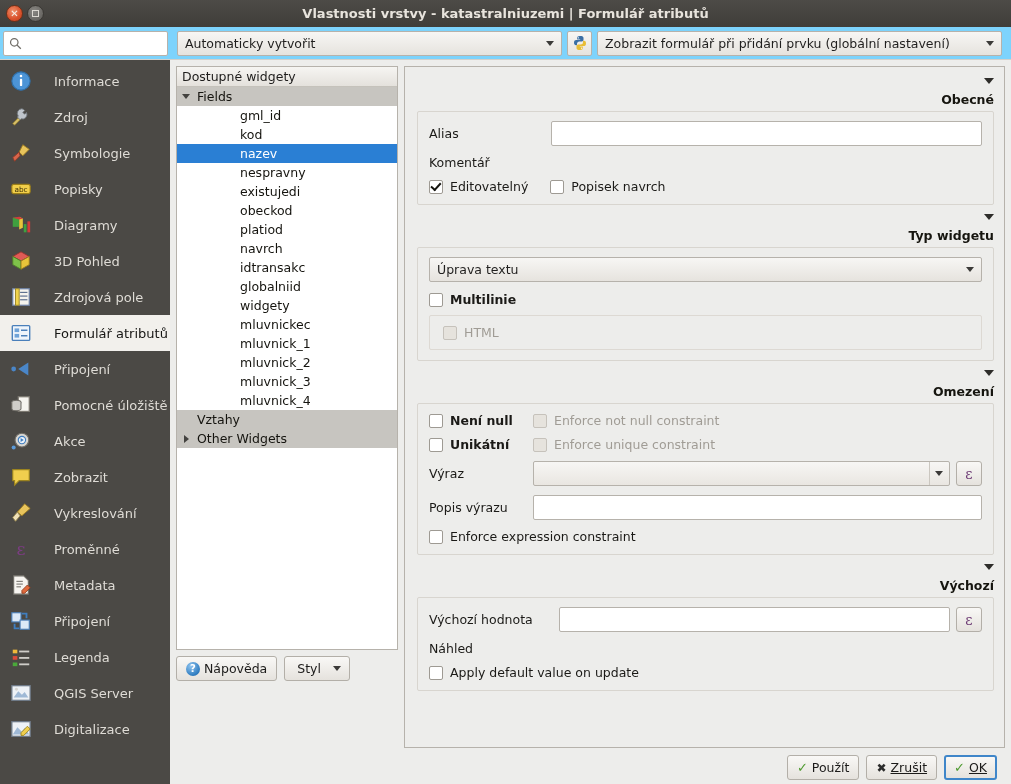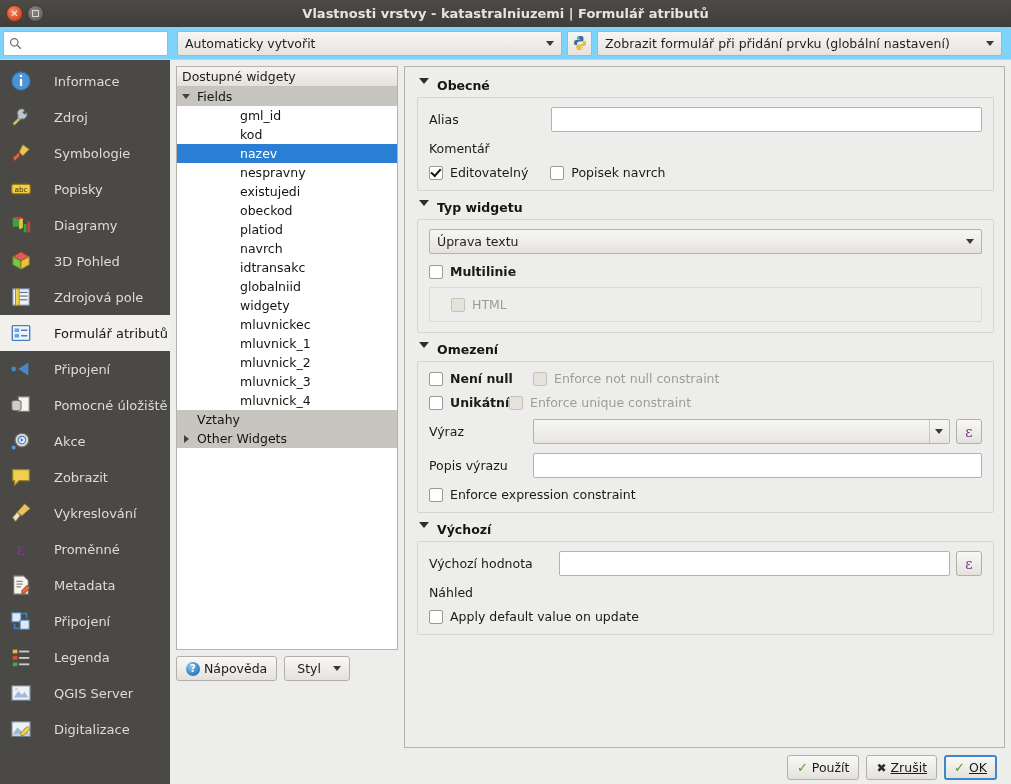--- a/index.html
+++ b/index.html
@@ -190,24 +190,25 @@
   }
   .rightpane {
     flex: none;
     height: 682px;
     background: #ededeb;
     border: 1px solid #b6b2ab;
     padding: 8px 10px 0 12px;
     overflow: hidden;
   }
   .sec-title {
-    display: flex; align-items: flex-start;
+    display: flex; align-items: flex-end;
     font-weight: bold; font-size: 12.5px; color: #16150f;
     margin: 3px 0 4px 2px;
     gap: 8px;
+    flex-direction: column;
   }
   .sec-tri { width: 0; height: 0; border-left: 5px solid transparent; border-right: 5px solid transparent; border-top: 6px solid #2e2d2a; }
   .groupbox {
     border: 1px solid #d8d5cf;
     border-radius: 2px;
     padding: 9px 11px 10px 11px;
     margin-bottom: 9px;
   }
   .frow { display: flex; align-items: center; margin-bottom: 9px; }
   .frow:last-child { margin-bottom: 0; }
@@ -231,21 +232,21 @@
     border: solid #16150f; border-width: 0 2px 2px 0;
     transform: rotate(42deg) translate(-1px,-1px);
   }
   .cb.dis { background: #e6e3dd; border-color: #c6c2bb; }
   .cbrow { display: flex; align-items: center; font-size: 12.5px; color: #1b1a17; white-space: nowrap; }
   .cbrow.bold { font-weight: bold; }
   .cbrow.disabled { color: #a09c95; }
   .subbox {
     border: 1px solid #ddd9d3;
     border-radius: 2px;
-    padding: 9px 21px;
+    padding: 9px 13px;
     margin-top: 8px;
   }
   .epsbtn {
     width: 26px; height: 25px; margin-left: 6px; flex: none;
     background: linear-gradient(to bottom, #f9f8f6 0%, #e5e2dd 100%);
     border: 1px solid #b3afa8; border-radius: 3px;
     display: flex; align-items: center; justify-content: center;
     color: #6d3a74; font-size: 14px; font-family: "DejaVu Serif", serif;
   }
   .combo-inp {
@@ -669,21 +670,21 @@
           <div class="cbrow bold" style="width:104px">
             <span class="cb"></span>
             <span>Není null</span>
           </div>
           <div class="cbrow disabled">
             <span class="cb dis"></span>
             <span>Enforce not null constraint</span>
           </div>
         </div>
         <div class="frow">
-          <div class="cbrow bold" style="width:80px">
+          <div class="cbrow bold" style="width:104px">
             <span class="cb"></span>
             <span>Unikátní</span>
           </div>
           <div class="cbrow disabled">
             <span class="cb dis"></span>
             <span>Enforce unique constraint</span>
           </div>
         </div>
         <div class="frow">
           <span class="flabel" style="width:104px">Výraz</span>

